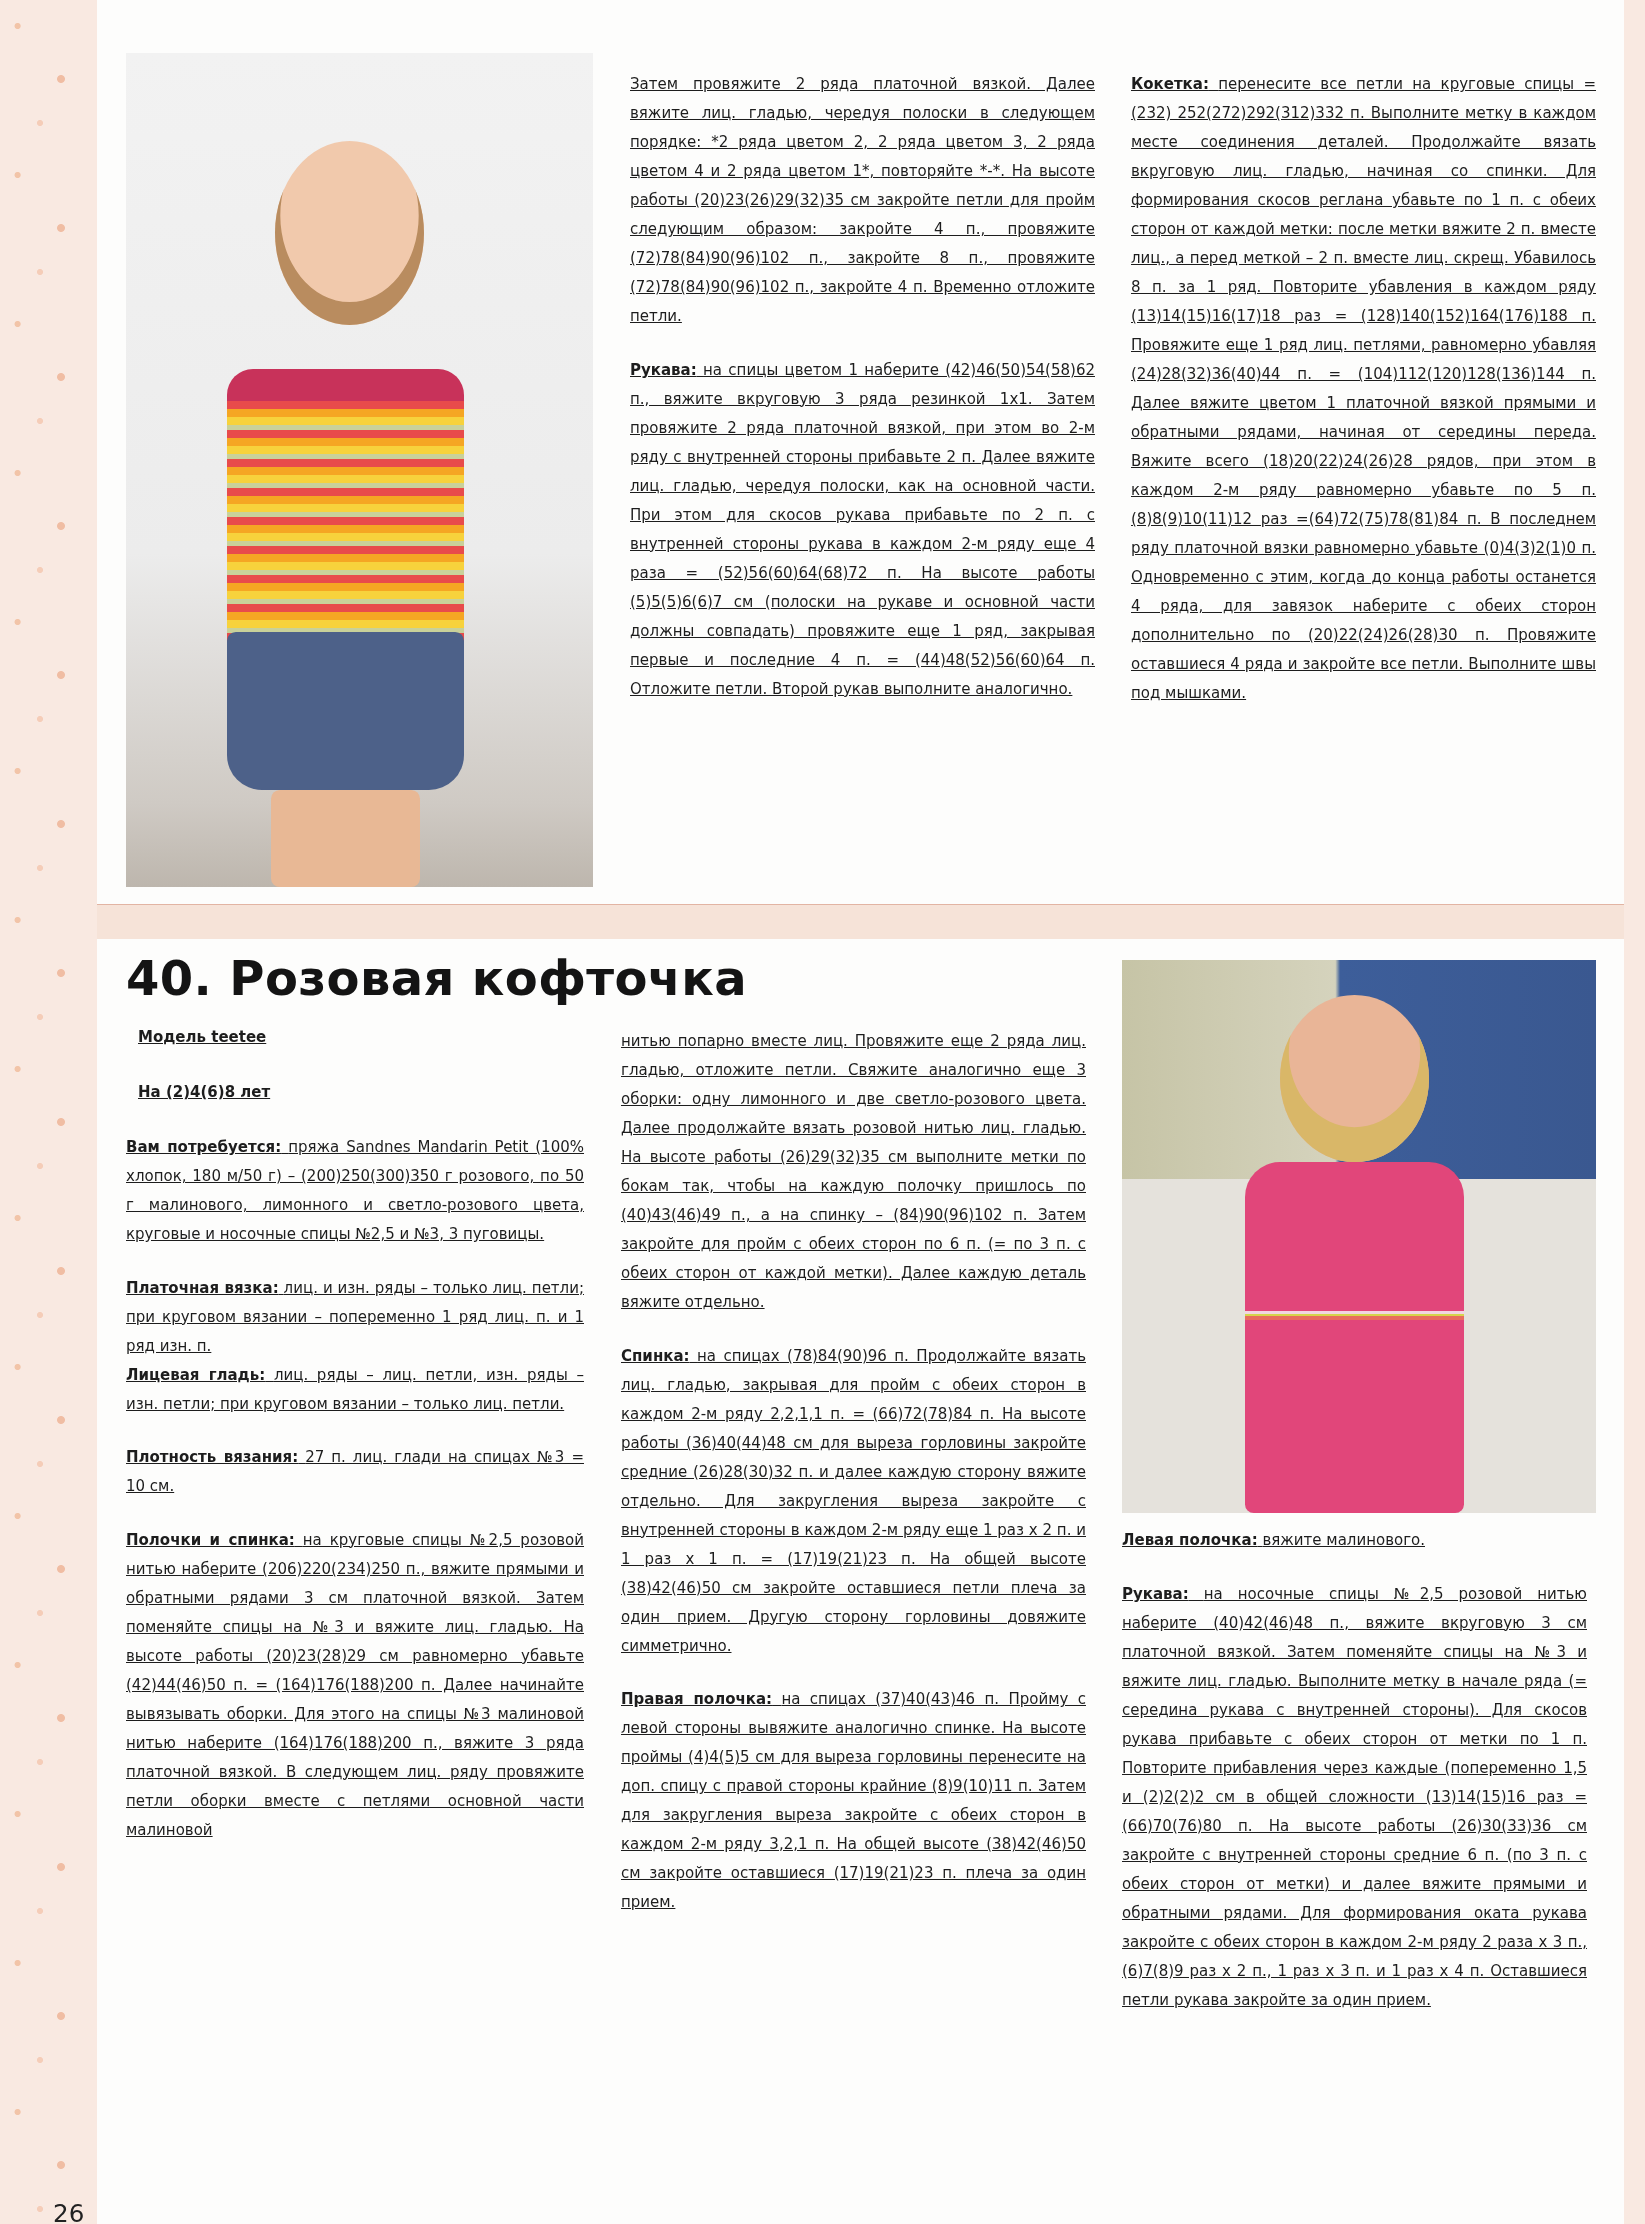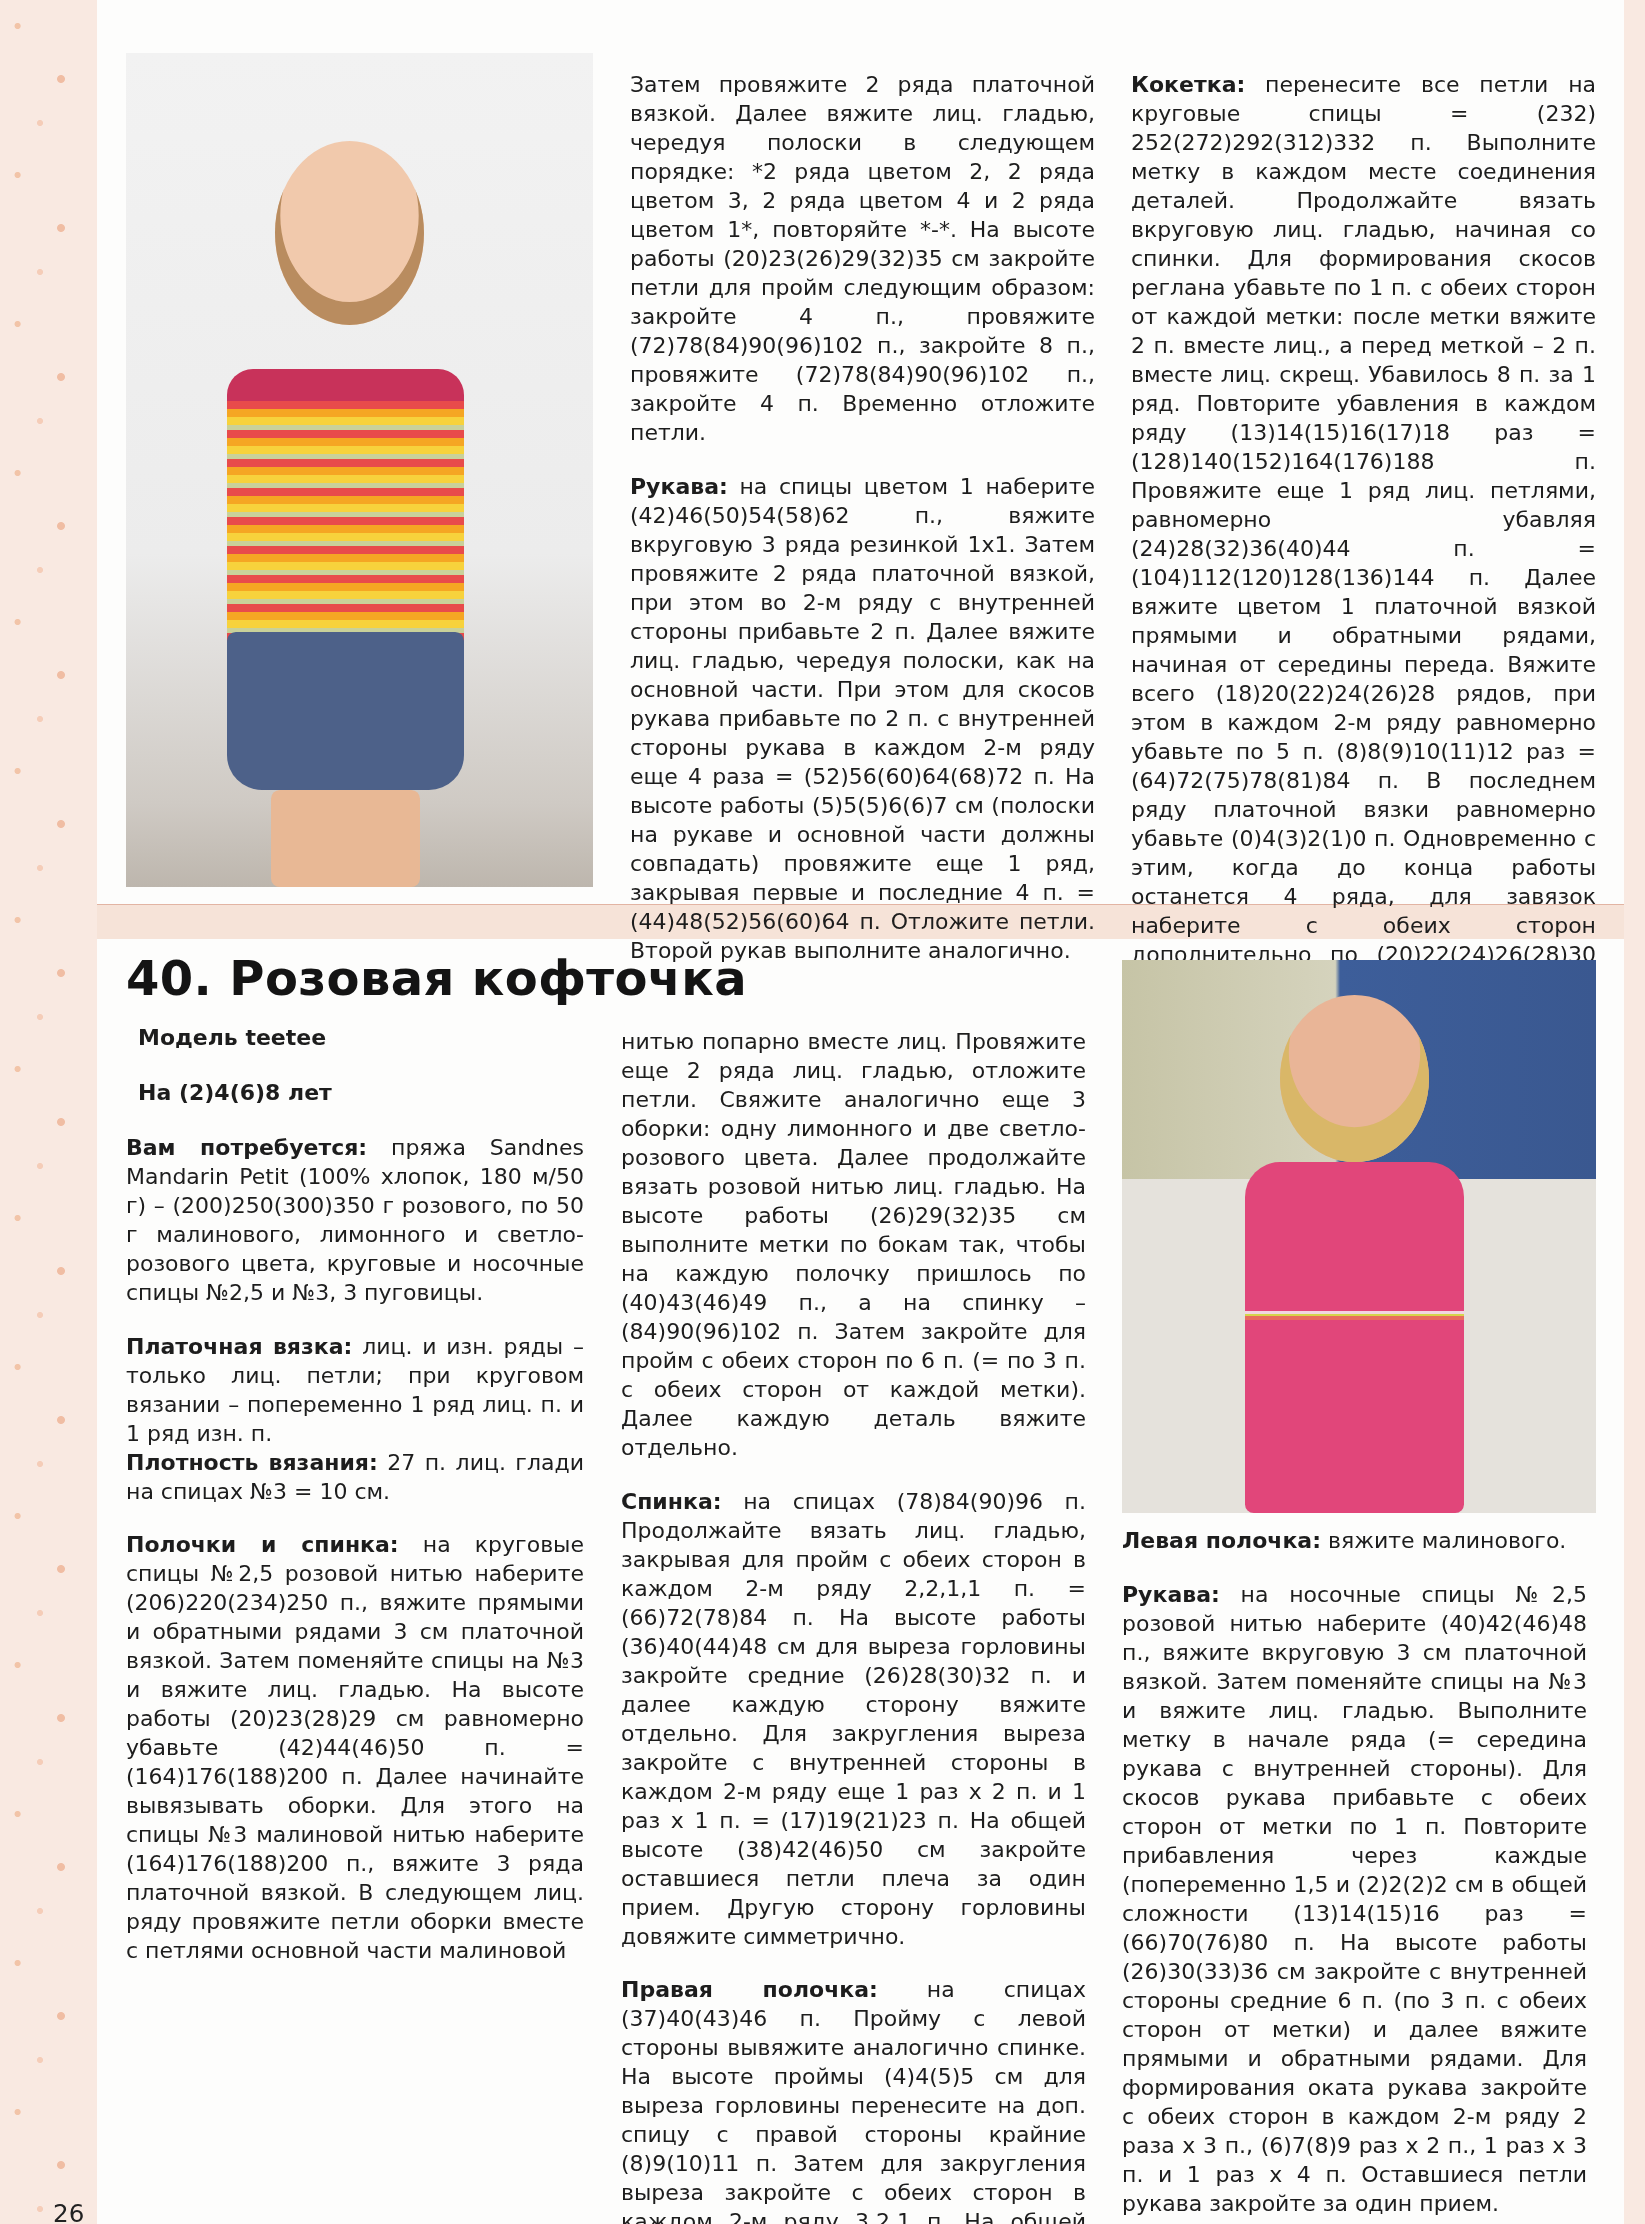--- a/index.html
+++ b/index.html
@@ -65,22 +65,23 @@
   #photo-bottom .stripe {
     position:absolute; left:123px; top:351px; width:219px; height:8.8px;
     background:linear-gradient(180deg,#f2d6e1 0 2.6px,#d6d64a 2.6px 5.3px,#e86d5e 5.3px 8.8px);
   }
   #photo-bottom .head {
     position:absolute; left:158px; top:35px; width:149px; height:167px;
     border-radius:50%; background:#e9b597;
     box-shadow: 0 26px 0 0 transparent, 0 -26px 0 8.8px #d9b768 inset;
   }
   .col {
-    position:absolute; font-size:22px; line-height:29px; text-align:justify;
+    position:absolute; font-size:15px; line-height:29px; text-align:justify;
     hyphens:manual;
+    text-decoration:underline;
   }
   .col p { margin:0 0 24.6px 0; }
   .col b { font-weight:900; }
   #col-top-mid { left:630px; top:70px; width:465px; }
   #col-top-right { left:1131px; top:70px; width:465px; }
   #col-bot-left { left:126px; top:1023px; width:458px; }
   #col-bot-mid { left:621px; top:1027px; width:465px; }
   #col-bot-right { left:1122px; top:1526px; width:465px; }
   .title {
     position:absolute; left:126px; top:950px; font-size:48px; font-weight:900;
@@ -114,20 +115,21 @@
   <p><b>Кокетка:</b> <span>перенесите все петли на круговые спицы = (232) 252(272)292(312)332 п. Выполните метку в каждом месте соединения деталей. Продолжайте вязать вкруговую лиц. гладью, начиная со спинки. Для формирования скосов реглана убавьте по 1 п. с обеих сторон от каждой метки: после метки вяжите 2 п. вместе лиц., а перед меткой – 2 п. вместе лиц. скрещ. Убавилось 8 п. за 1 ряд. Повторите убавления в каждом ряду (13)14(15)16(17)18 раз = (128)140(152)164(176)188 п. Провяжите еще 1 ряд лиц. петлями, равномерно убавляя (24)28(32)36(40)44 п. = (104)112(120)128(136)144 п. Далее вяжите цветом 1 платочной вязкой прямыми и обратными рядами, начиная от середины переда. Вяжите всего (18)20(22)24(26)28 рядов, при этом в каждом 2-м ряду равномерно убавьте по 5 п. (8)8(9)10(11)12 раз =(64)72(75)78(81)84 п. В последнем ряду платочной вязки равномерно убавьте (0)4(3)2(1)0 п. Одновременно с этим, когда до конца работы останется 4 ряда, для завязок наберите с обеих сторон дополнительно по (20)22(24)26(28)30 п. Провяжите оставшиеся 4 ряда и закройте все петли. Выполните швы под мышками.</span></p>
 </div>
 
 <div class="title">40. Розовая кофточка</div>
 
 <div class="col" id="col-bot-left">
   <div class="meta">Модель teetee</div>
   <div class="meta">На (2)4(6)8 лет</div>
   <p><b>Вам потребуется:</b> <span>пряжа Sandnes Mandarin Petit (100% хлопок, 180 м/50 г) – (200)250(300)350 г розового, по 50 г малинового, лимонного и светло-розового цвета, круговые и носочные спицы №2,5 и №3, 3 пуговицы.</span></p>
   <p style="margin-bottom:0"><b>Платочная вязка:</b> <span>лиц. и изн. ряды – только лиц. петли; при круговом вязании – попеременно 1 ряд лиц. п. и 1 ряд изн. п.</span></p>
+  <p><b>Лицевая гладь:</b> <span>лиц. ряды – лиц. петли, изн. ряды – изн. петли; при круговом вязании – только лиц. петли.</span></p>
   <p><b>Плотность вязания:</b> <span>27 п. лиц. глади на спицах №3 = 10 см.</span></p>
   <p><b>Полочки и спинка:</b> <span>на круговые спицы №2,5 розовой нитью наберите (206)220(234)250 п., вяжите прямыми и обратными рядами 3 см платочной вязкой. Затем поменяйте спицы на №3 и вяжите лиц. гладью. На высоте работы (20)23(28)29 см равномерно убавьте (42)44(46)50 п. = (164)176(188)200 п. Далее начинайте вывязывать оборки. Для этого на спицы №3 малиновой нитью наберите (164)176(188)200 п., вяжите 3 ряда платочной вязкой. В следующем лиц. ряду провяжите петли оборки вместе с петлями основной части малиновой</span></p>
 </div>
 
 <div class="col" id="col-bot-mid">
   <p><b></b><span>нитью попарно вместе лиц. Провяжите еще 2 ряда лиц. гладью, отложите петли. Свяжите аналогично еще 3 оборки: одну лимонного и две светло-розового цвета. Далее продолжайте вязать розовой нитью лиц. гладью. На высоте работы (26)29(32)35 см выполните метки по бокам так, чтобы на каждую полочку пришлось по (40)43(46)49 п., а на спинку – (84)90(96)102 п. Затем закройте для пройм с обеих сторон по 6 п. (= по 3 п. с обеих сторон от каждой метки). Далее каждую деталь вяжите отдельно.</span></p>
   <p><b>Спинка:</b> <span>на спицах (78)84(90)96 п. Продолжайте вязать лиц. гладью, закрывая для пройм с обеих сторон в каждом 2-м ряду 2,2,1,1 п. = (66)72(78)84 п. На высоте работы (36)40(44)48 см для выреза горловины закройте средние (26)28(30)32 п. и далее каждую сторону вяжите отдельно. Для закругления выреза закройте с внутренней стороны в каждом 2-м ряду еще 1 раз x 2 п. и 1 раз x 1 п. = (17)19(21)23 п. На общей высоте (38)42(46)50 см закройте оставшиеся петли плеча за один прием. Другую сторону горловины довяжите симметрично.</span></p>
   <p><b>Правая полочка:</b> <span>на спицах (37)40(43)46 п. Пройму с левой стороны вывяжите аналогично спинке. На высоте проймы (4)4(5)5 см для выреза горловины перенесите на доп. спицу с правой стороны крайние (8)9(10)11 п. Затем для закругления выреза закройте с обеих сторон в каждом 2-м ряду 3,2,1 п. На общей высоте (38)42(46)50 см закройте оставшиеся (17)19(21)23 п. плеча за один прием.</span></p>
 </div>
 

